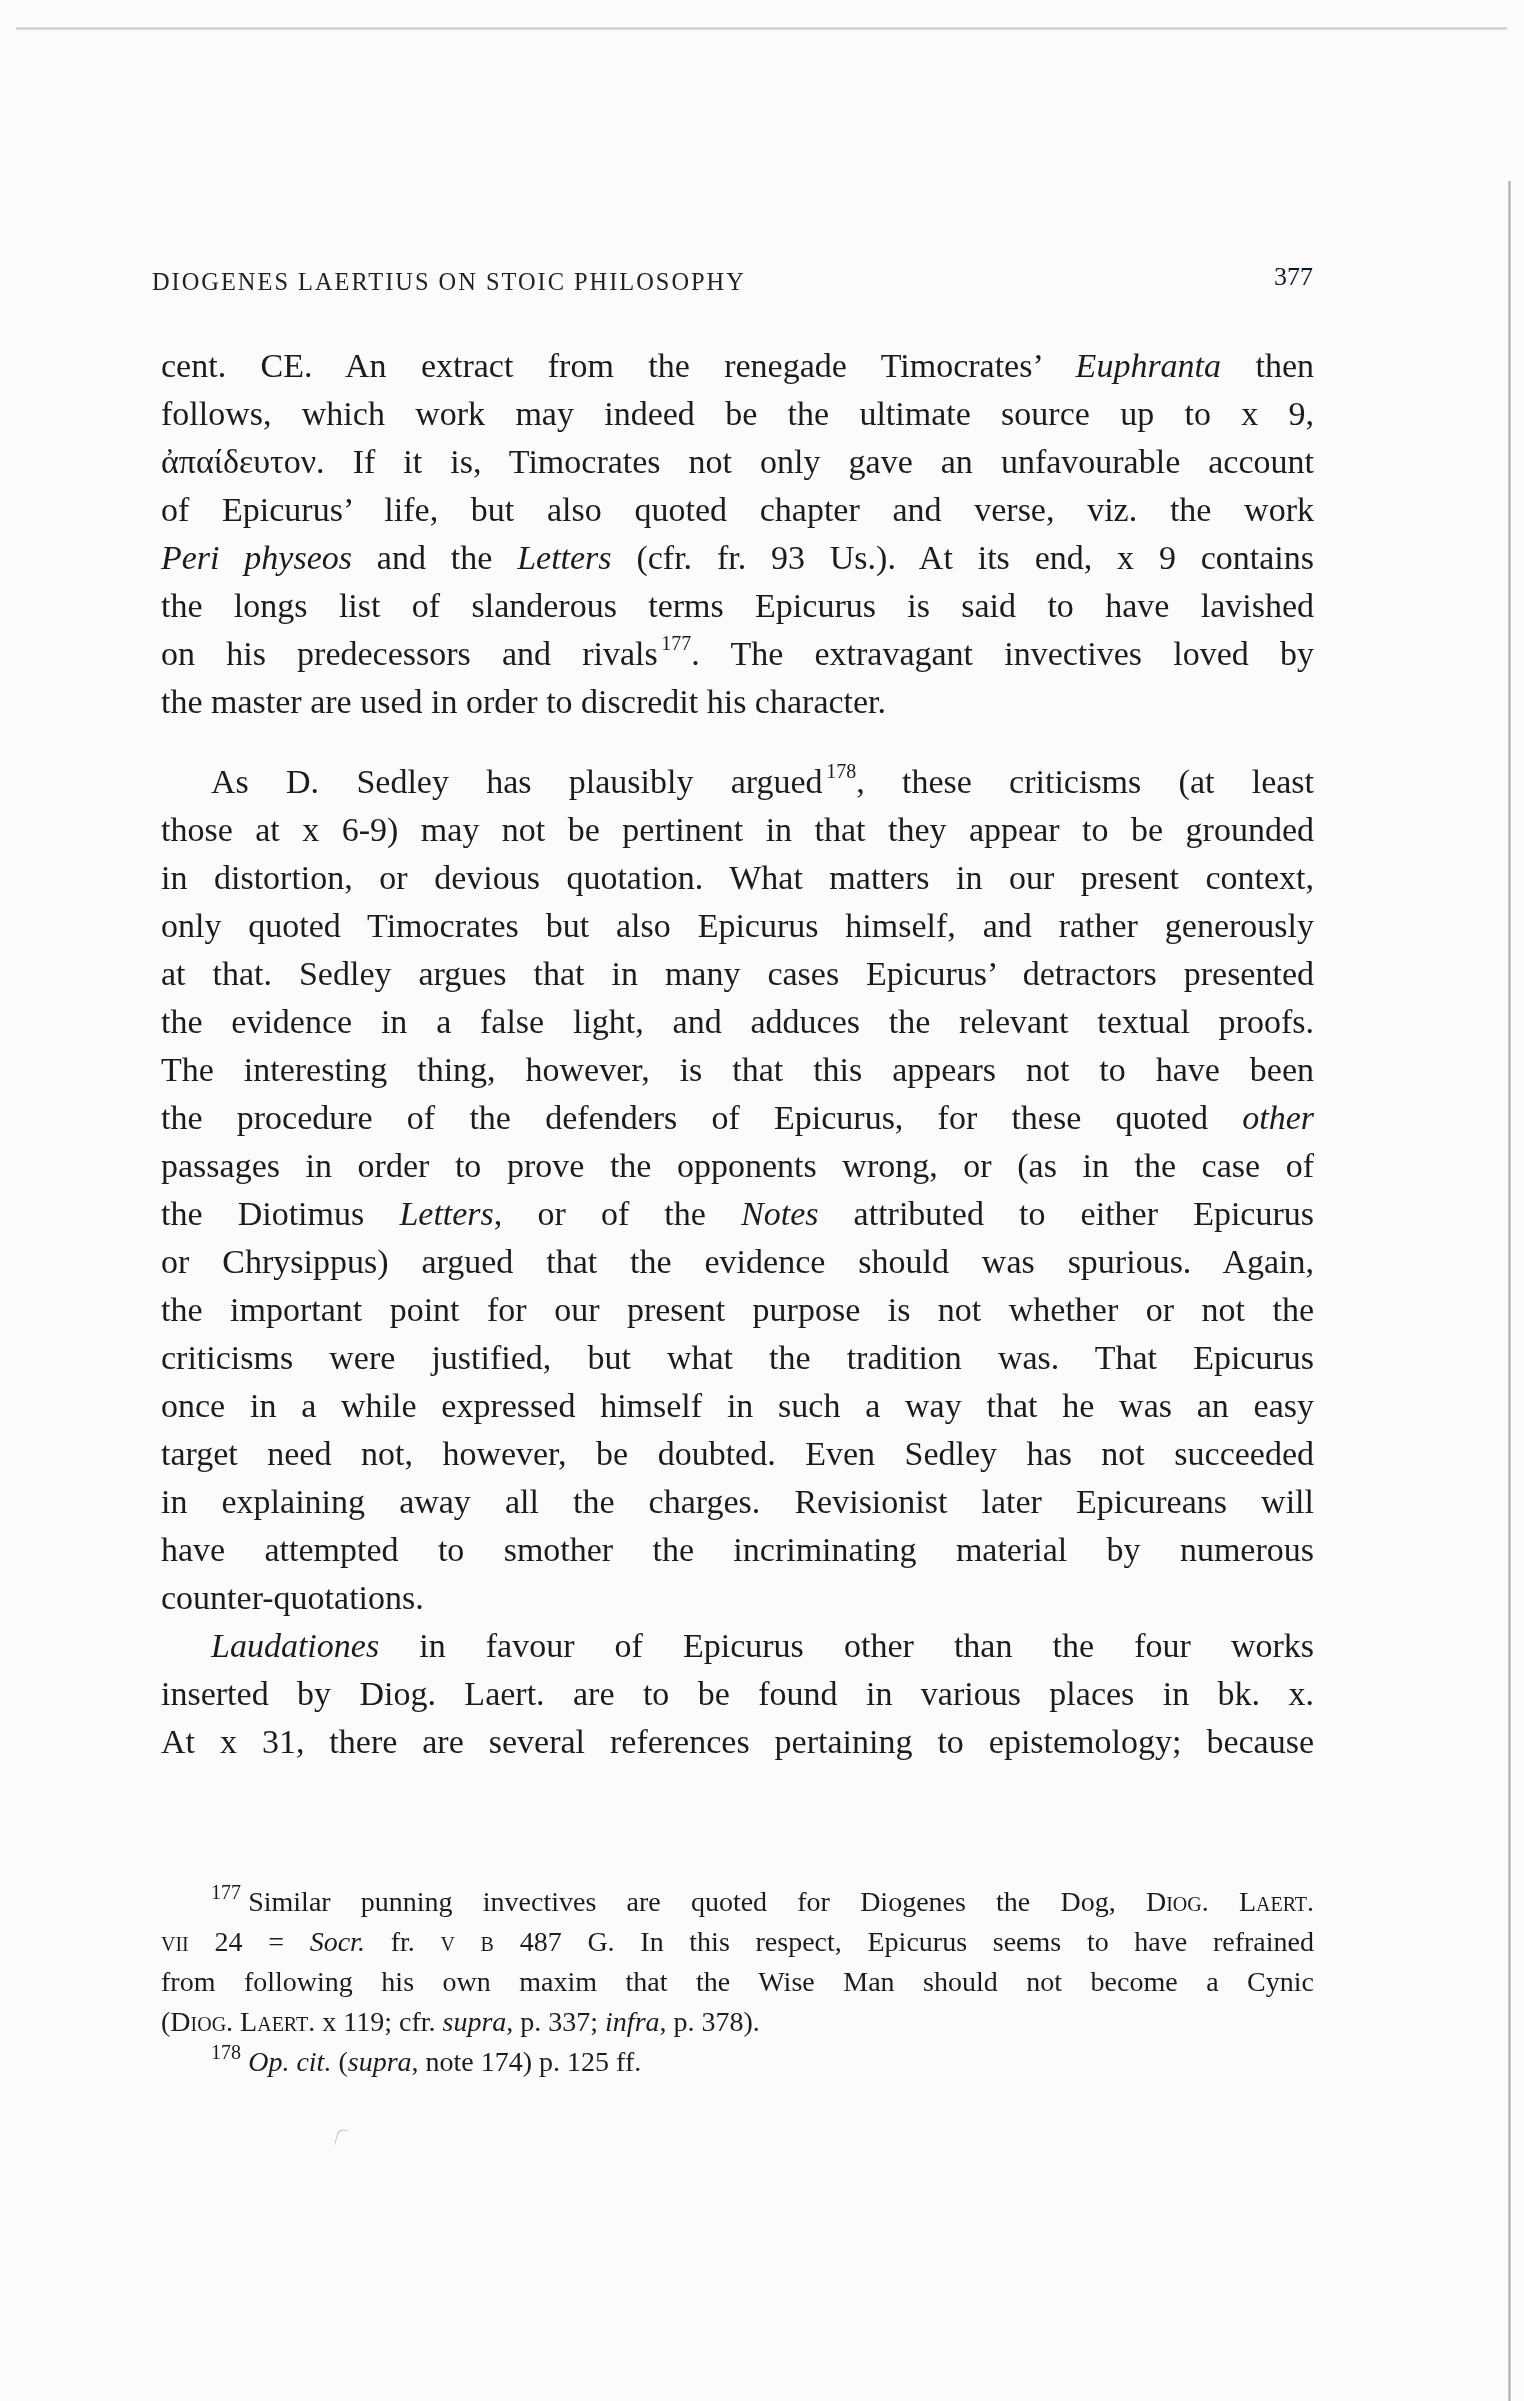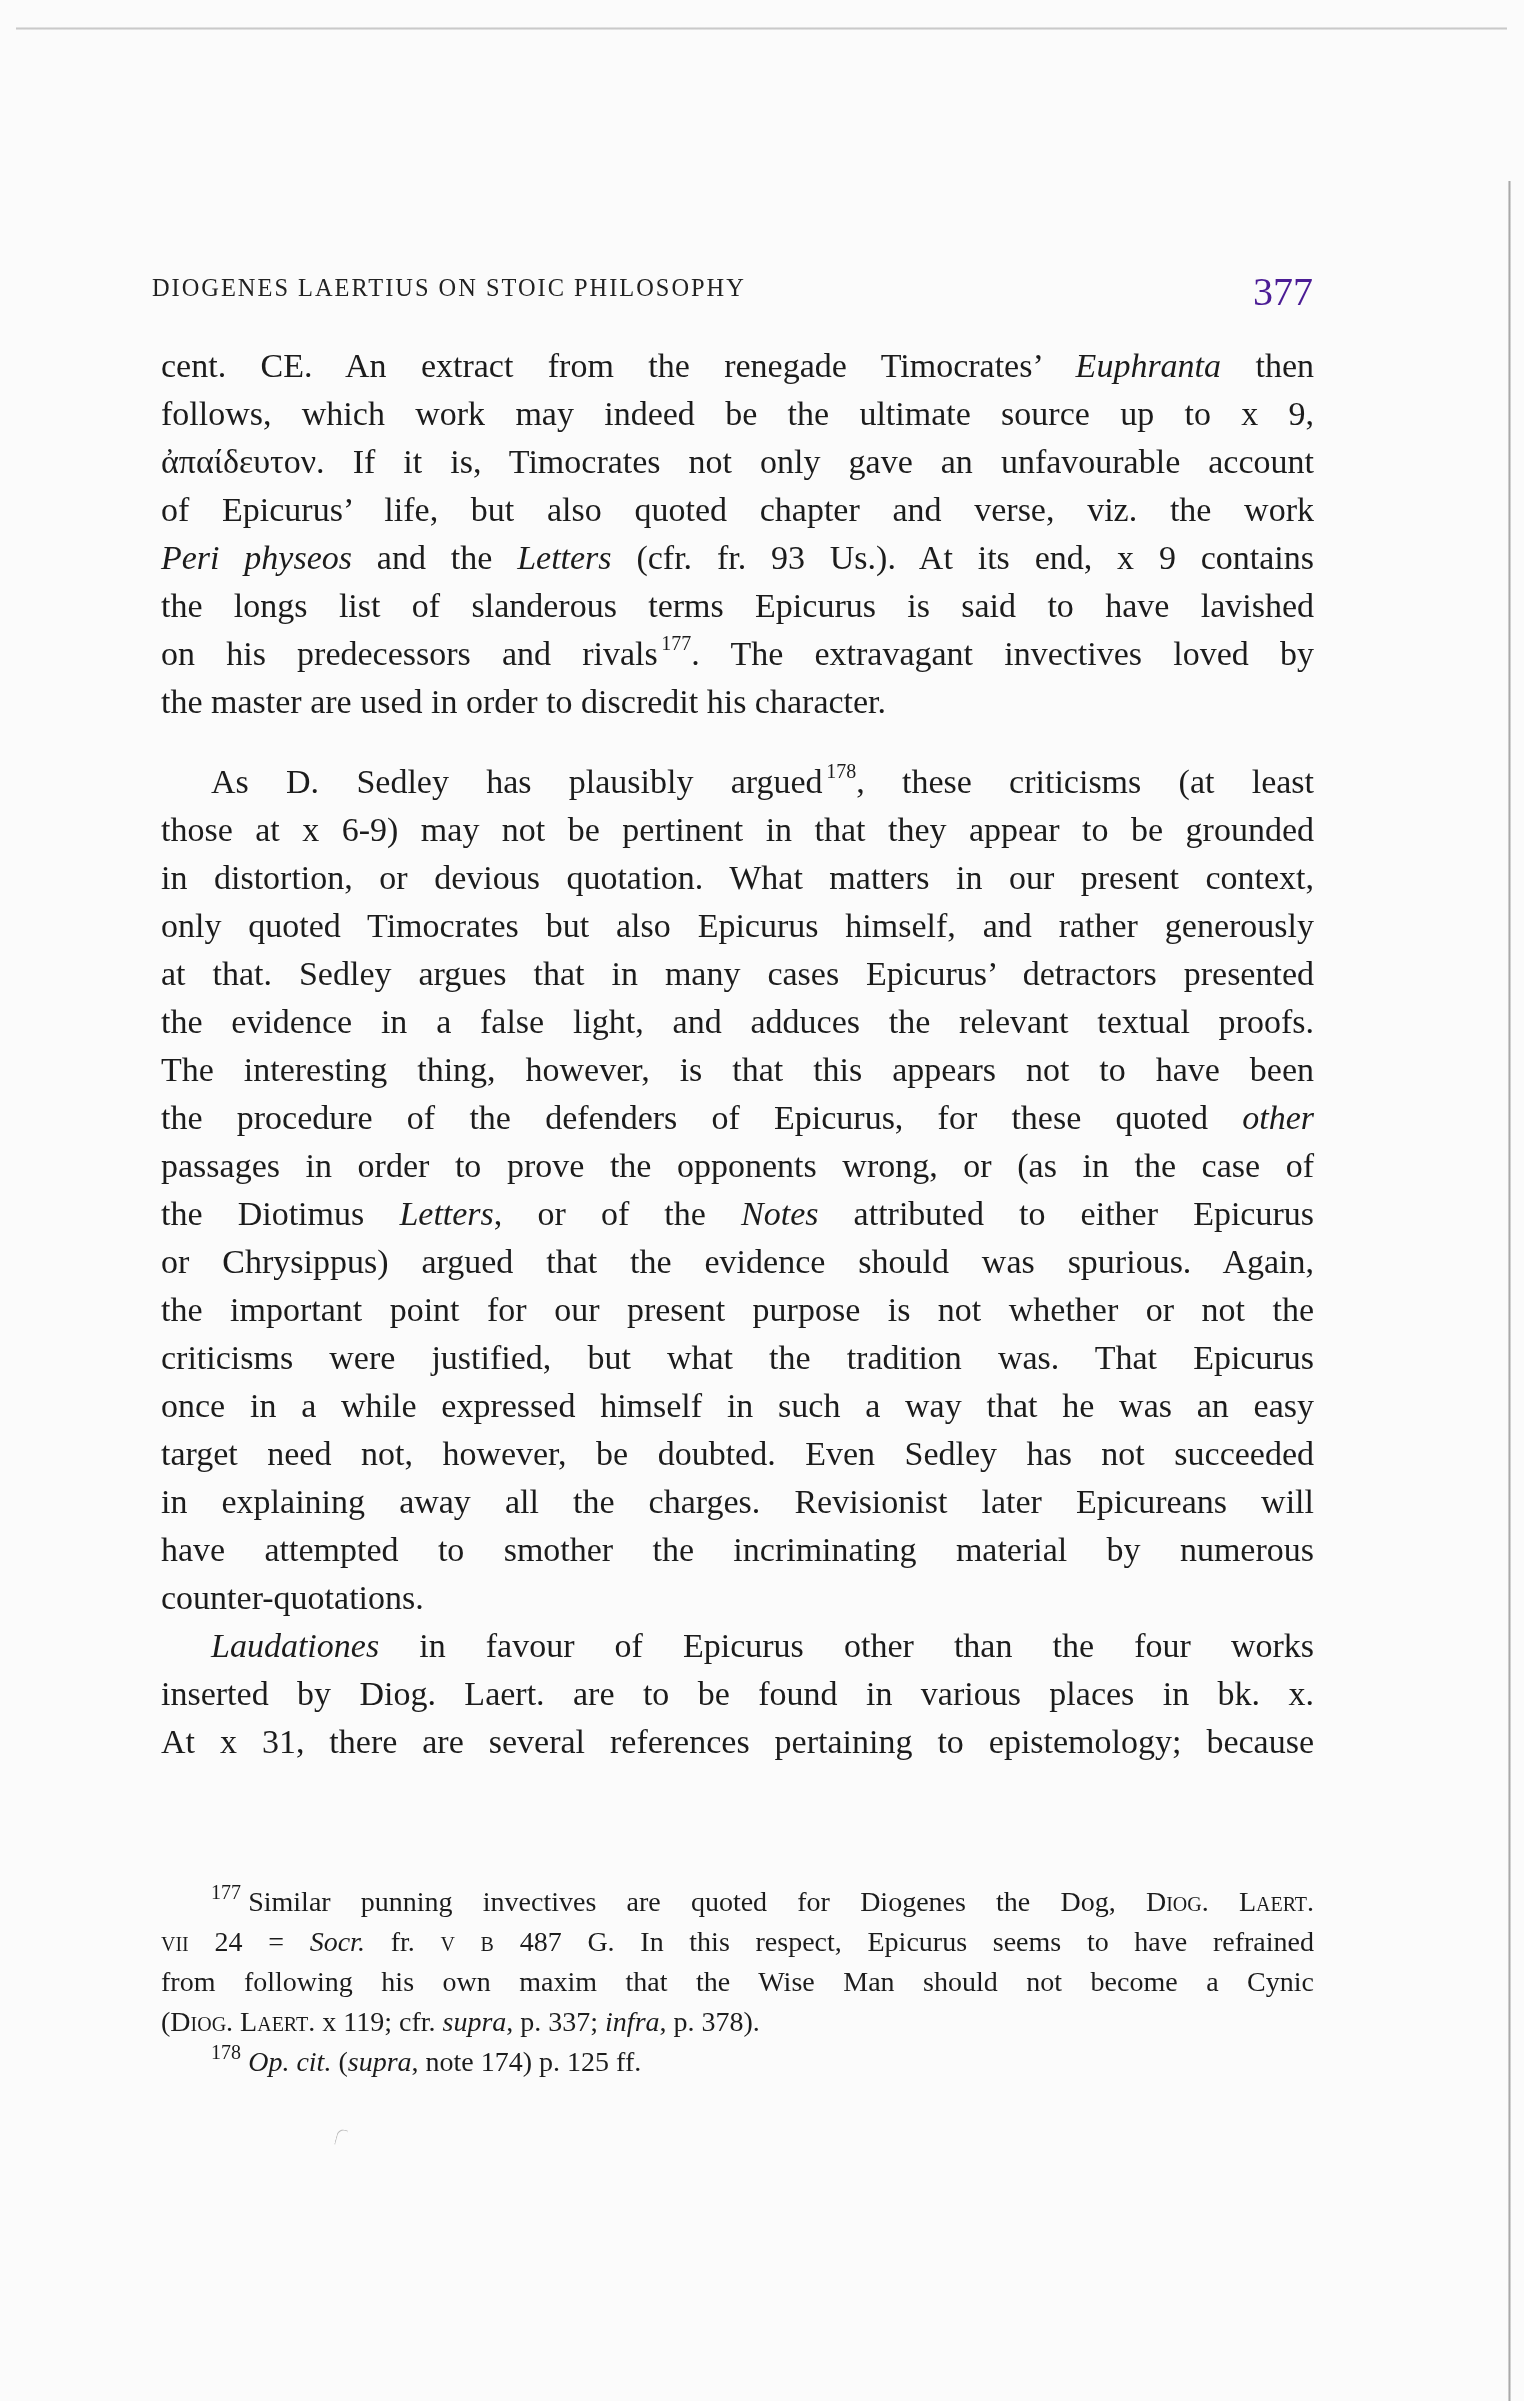--- a/index.html
+++ b/index.html
@@ -11,29 +11,29 @@
   }
   .scan-top-edge {
     position:absolute; left:16.3px; top:27px; width:1491px; height:2.7px;
     background:linear-gradient(#ececec,#c9c9c9,#ececec);
   }
   .scan-right-edge {
     position:absolute; left:1508px; top:181px; width:2.7px; height:2221px;
     background:linear-gradient(90deg,#e0e0e0,#a9a9a9,#e6e6e6);
   }
   .running-head {
-    position:absolute; left:152px; top:270px; width:1161px; height:36px;
+    position:absolute; left:152px; top:264px; width:1161px; height:36px;
   }
   .running-title {
     position:absolute; left:0; top:3.6px;
     font-size:24.4px; letter-spacing:2px; color:#222;
   }
   .page-number {
     position:absolute; right:0; top:-1.8px;
-    font-size:40px; color:#4c1d95;
+    font-size:26px; color:#0f172a;
   }
   .body-text {
     position:absolute; left:161px; top:342px; width:1153px;
     font-size:34px; line-height:48px;
     text-align:justify; text-justify:inter-word;
   }
   .body-text p { margin:0; }
   .line { display:block; text-align:justify; text-align-last:justify; white-space:nowrap; }
   .line.last { text-align-last:left; }
   .fnref { font-size:20px; vertical-align:0.75em; line-height:0; margin-left:3.6px; }

